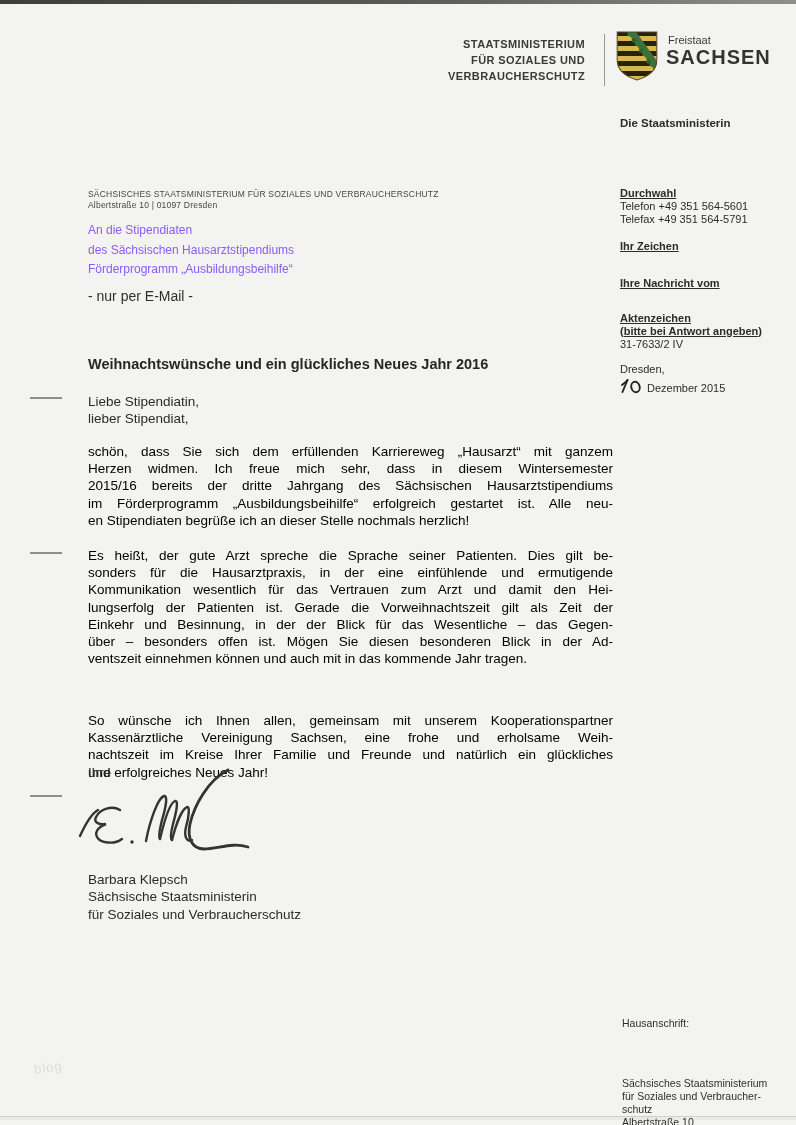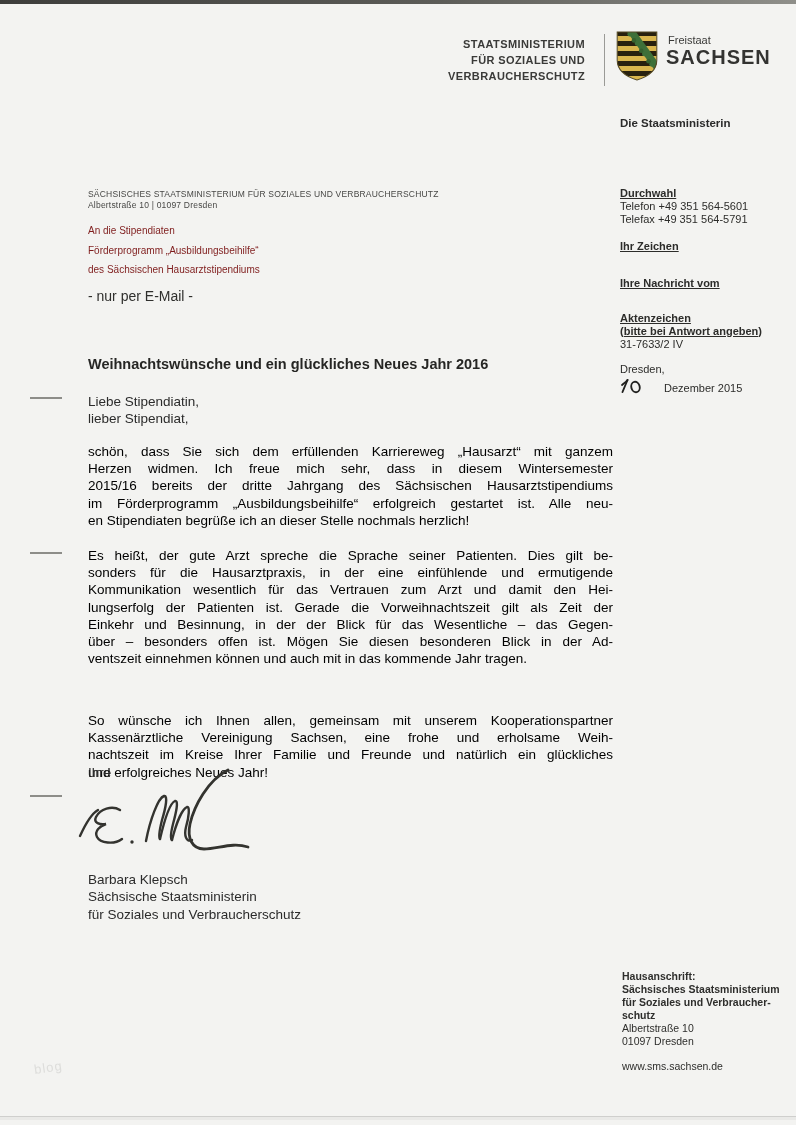--- a/index.html
+++ b/index.html
@@ -21,44 +21,44 @@
     font-size:11px;font-weight:700;letter-spacing:.4px;line-height:16px;color:#3a3a38;}
   .header-divider{position:absolute;left:604px;top:34px;width:1px;height:52px;background:#9a9a96;}
   .coat{position:absolute;left:616px;top:31px;width:42px;height:50px;}
   .state{position:absolute;left:666px;top:35px;line-height:1;}
   .state .small{font-size:11px;color:#3a3a38;display:block;margin:0 0 1px 2px;}
   .state .large{font-size:20px;font-weight:700;letter-spacing:1px;color:#333331;display:block;}
   .minister-role{position:absolute;left:620px;top:117px;font-size:11.5px;font-weight:700;}
 
   
   .sender{position:absolute;left:88px;top:189px;font-size:8.5px;line-height:11px;color:#474745;letter-spacing:.2px;}
-  .recipient{position:absolute;left:88px;top:221px;font-size:10px;line-height:19.5px;color:#7f1d1d;}
+  .recipient{position:absolute;left:88px;top:221px;font-size:12px;line-height:19.5px;color:#8b5cf6;}
   .delivery-note{position:absolute;left:88px;top:288px;font-size:14px;color:#2f2f2d;}
 
   
   .info{position:absolute;left:620px;width:172px;font-size:11px;line-height:12.8px;color:#2c2c2a;white-space:nowrap;}
   .info .lbl{font-weight:700;text-decoration:underline;}
   .g1{top:187px;} .g2{top:240px;} .g3{top:277px;} .g4{top:312px;} .g5{top:363px;}
-  .date-row{display:flex;align-items:flex-end;gap:20px;margin-top:1px;}
+  .date-row{display:flex;align-items:flex-end;gap:3px;margin-top:1px;}
   .hand-date{display:inline-block;width:24px;height:18px;}
 
   
   .subject{position:absolute;left:88px;top:356px;font-size:14.5px;font-weight:700;color:#262624;}
   .salutation{position:absolute;left:88px;top:393px;font-size:13.5px;line-height:17.2px;}
   .para{position:absolute;left:88px;width:525px;font-size:13.5px;line-height:17.2px;color:#000000;}
   .para .line{text-align:justify;text-align-last:justify;}
   .para .line:last-child{text-align-last:left;}
   .p1{top:443px;} .p2{top:547px;} .p3{top:712px;}
   .closing{position:absolute;left:88px;top:765px;font-size:13.5px;}
   .signature{position:absolute;left:70px;top:762px;width:200px;height:100px;}
   .signer{position:absolute;left:88px;top:855px;font-size:13.5px;line-height:17.3px;margin-top:16px;}
 
   
   .footer-address{position:absolute;left:622px;top:970px;font-size:10.5px;line-height:13px;color:#2e2e2c;}
-  .footer-address .b{font-weight:700;}
+  .footer-address .b{font-weight:400;margin-top:47px;}
   .website{margin-top:12px;}
 
   
   .fold{position:absolute;left:30px;width:32px;height:2px;background:#8d8d89;}
   .fold.f1{top:397px;} .fold.f2{top:552px;} .fold.f3{top:795px;}
   .watermark{position:absolute;left:34px;top:1060px;font-size:13px;color:#dddddb;
     transform:rotate(-8deg);letter-spacing:1px;}
 </style>
 </head>
 <body>
@@ -102,22 +102,22 @@
     <span class="large">SACHSEN</span>
   </div>
   <div class="minister-role">Die Staatsministerin</div>
 
   <div class="sender">
     <div>SÄCHSISCHES STAATSMINISTERIUM FÜR SOZIALES UND VERBRAUCHERSCHUTZ</div>
     <div>Albertstraße 10 | 01097 Dresden</div>
   </div>
   <div class="recipient">
       <div class="line">An die Stipendiaten</div>
+      <div class="line">des Sächsischen Hausarztstipendiums</div>
       <div class="line">Förderprogramm „Ausbildungsbeihilfe“</div>
-      <div class="line">des Sächsischen Hausarztstipendiums</div>
     </div>
   <div class="delivery-note">- nur per E-Mail -</div>
 
   <div class="info g1">
     <div class="lbl">Durchwahl</div>
     <div>Telefon +49 351 564-5601</div>
     <div>Telefax +49 351 564-5791</div>
   </div>
   <div class="info g2">
     <div class="lbl">Ihr Zeichen</div>

